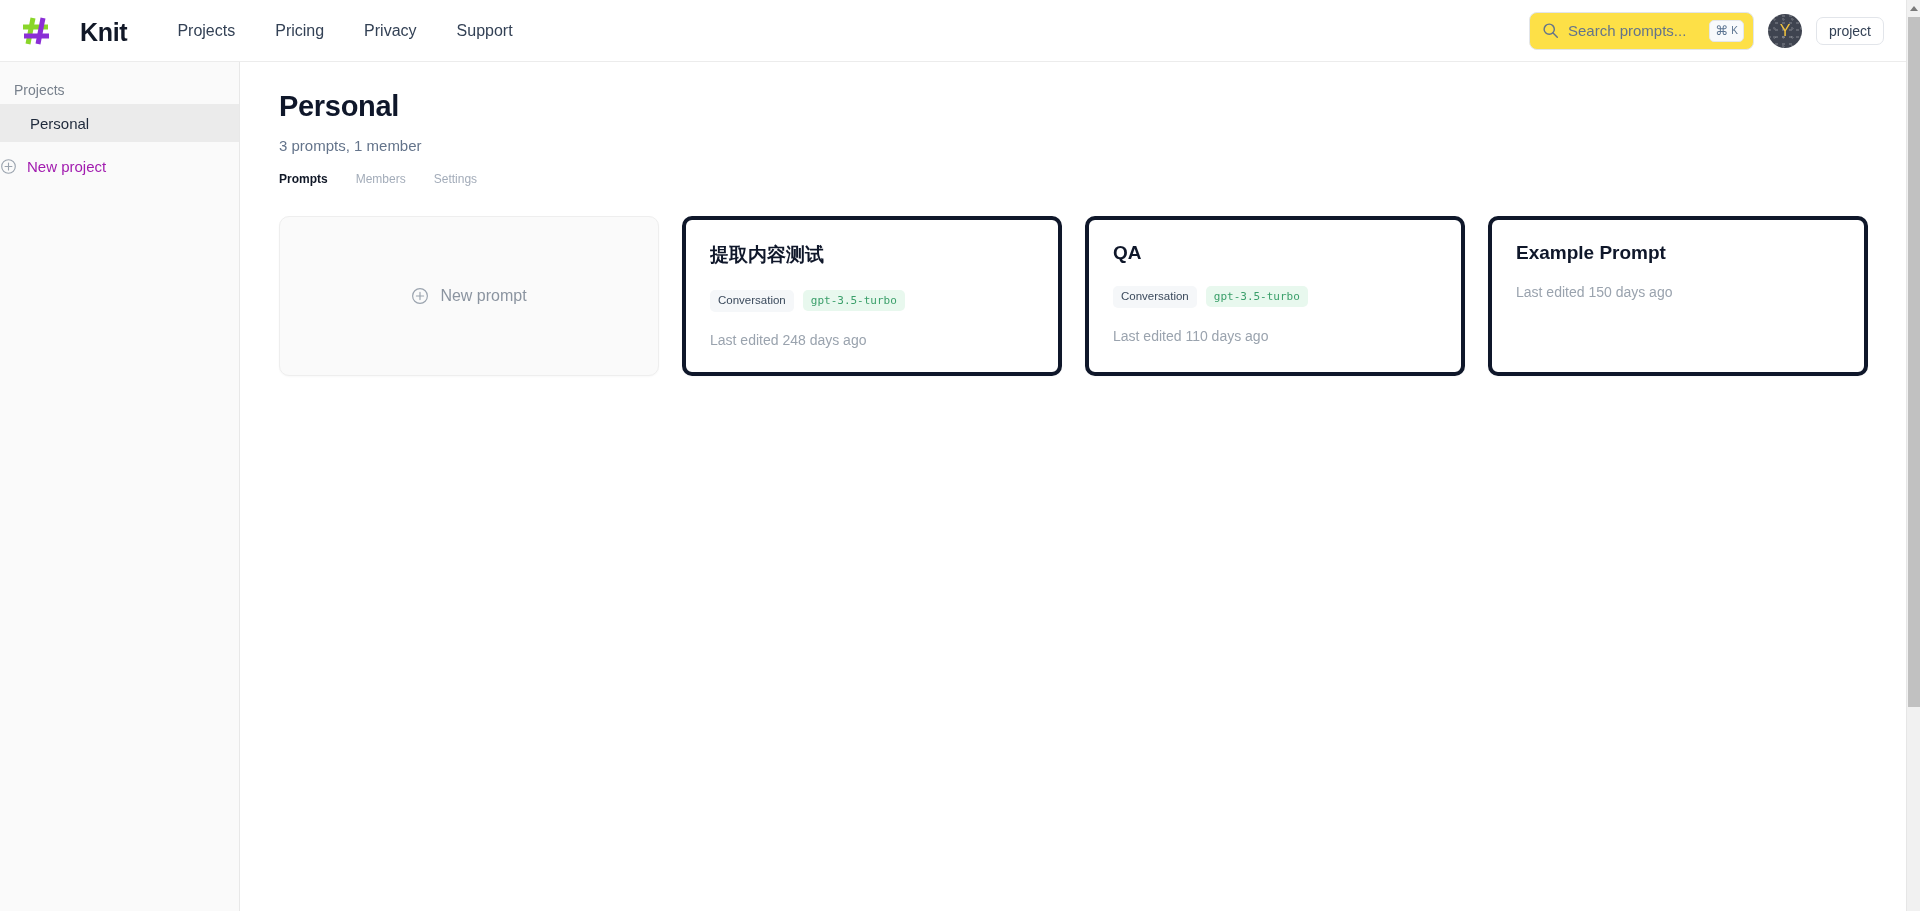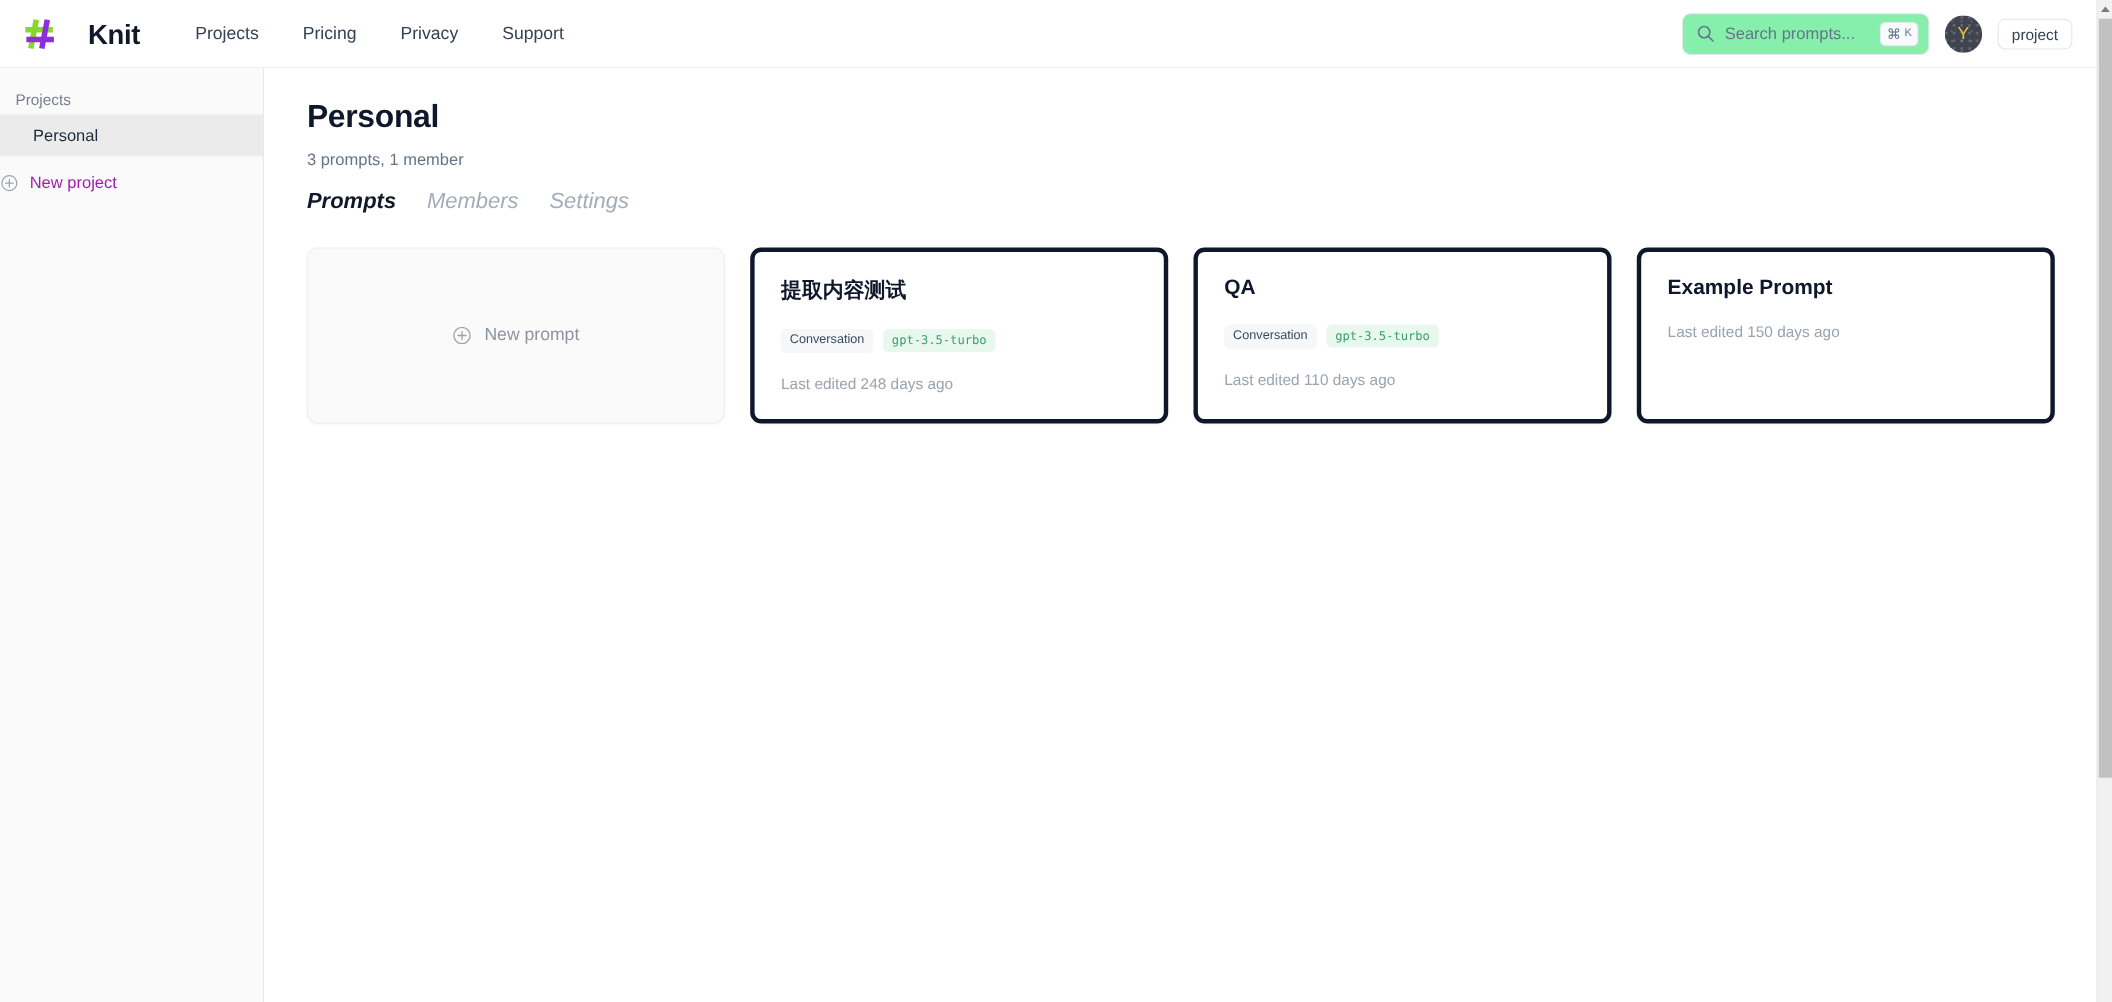--- a/index.html
+++ b/index.html
@@ -74,21 +74,21 @@
 
   .search-box {
     width: 225px;
     height: 38px;
     border: 1px solid #e2e5ea;
     border-radius: 8px;
     display: flex;
     align-items: center;
     padding: 0 9px 0 12px;
     gap: 9px;
-    background: #86efac;
+    background: #fde047;
     cursor: text;
   }
   .search-icon { flex: none; display: block; }
   .search-placeholder {
     font-size: 15px;
     color: #64748b;
     flex: 1;
     white-space: nowrap;
     overflow: hidden;
   }
@@ -209,25 +209,24 @@
     font-size: 15px;
     color: #64748b;
   }
 
   .tabs {
     margin-top: 18px;
     display: flex;
     gap: 28px;
   }
   .tab {
-    font-size: 20px;
+    font-size: 12px;
     color: #a3acb9;
     cursor: pointer;
     padding-bottom: 2px;
-    font-style: italic;
   }
   .tab.active {
     color: #111827;
     font-weight: 700;
   }
 
   
   .card-grid {
     margin-top: 28px;
     display: flex;

